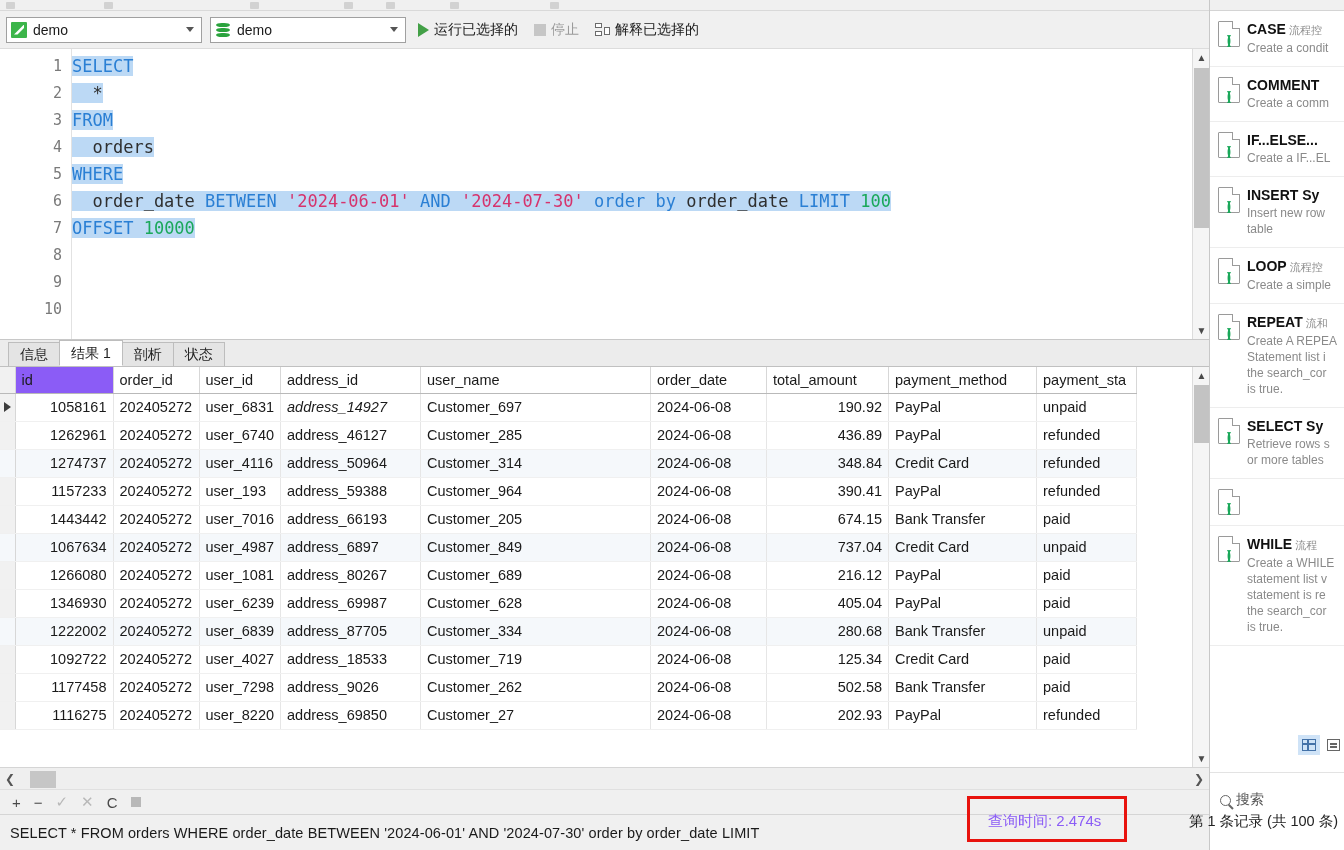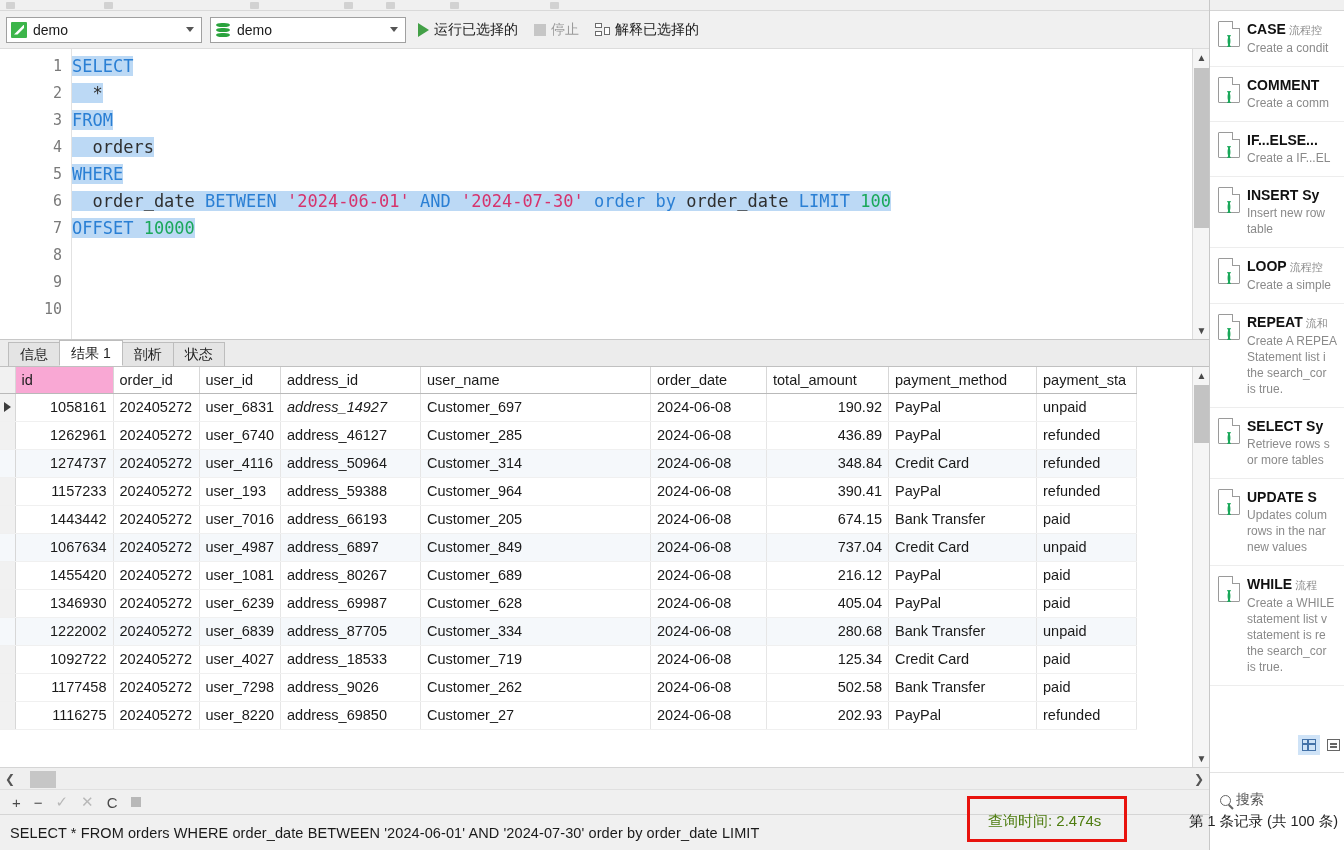--- a/index.html
+++ b/index.html
@@ -94,21 +94,21 @@
   .rtab.active { background: #fff; height: 26px; line-height: 25px;
                  border-bottom: 1px solid #fff; position: relative; z-index: 2; }
 
   
   .grid-area { flex: 1; position: relative; display: flex; overflow: hidden; background: #fff; }
   .grid-scroll { flex: 1; overflow: hidden; position: relative; }
   table.grid { border-collapse: collapse; table-layout: fixed; font-size: 14.5px; }
   table.grid th { background: #fff; border-right: 1px solid #d7d7d7;
                   border-bottom: 1px solid #b9b9b9; font-weight: normal; text-align: left;
                   padding: 3px 6px; height: 26px; white-space: nowrap; overflow: hidden; }
-  table.grid th.first { background: #f9a8d4; }
+  table.grid th.first { background: #8b5cf6; }
   table.grid td { border-right: 1px solid #e6e6e6; border-bottom: 1px solid #f0f0f0;
                   padding: 2px 6px; height: 28px; white-space: nowrap; overflow: hidden; }
   table.grid tr.alt td { background: #f5f8fb; }
   table.grid td.rowmark { background: #f1f1f1; border-right: 1px solid #d7d7d7;
                           text-align: center; padding: 0; }
   table.grid th.rowmark { background: #f1f1f1; }
   td.num-cell { text-align: right; }
   .tri { display: inline-block; width: 0; height: 0; border-top: 5px solid transparent;
          border-bottom: 5px solid transparent; border-left: 7px solid #3d3d3d; }
 
@@ -185,21 +185,21 @@
   .form-ico { width: 13px; height: 12px; border: 1.5px solid #666; position: relative; }
   .form-ico::before { content: ""; position: absolute; left: 2px; right: 2px; top: 3px;
            height: 1.5px; background: #666; }
   .form-ico::after { content: ""; position: absolute; left: 2px; right: 2px; top: 6px;
            height: 1.5px; background: #666; }
 
   .qtime-box { position: absolute; left: 967px; top: 796px; width: 160px; height: 46px;
                border: 3px solid #e8130e; background: transparent; z-index: 30;
                pointer-events: none; }
   .qtime-label { position: absolute; left: 988px; top: 812px; font-size: 15px;
-                 color: #4d7c0f; z-index: 31; white-space: nowrap; }
+                 color: #8b5cf6; z-index: 31; white-space: nowrap; }
   .rec-count { position: absolute; right: 6px; top: 812px; font-size: 14.5px;
                color: #222; white-space: nowrap; z-index: 20; }
 </style>
 </head>
 <body>
 
 <div class="app">
 
   <div class="main">
 
@@ -370,21 +370,21 @@
                 <td style="width: 75px;">user_4987</td>
                 <td style="width: 140px;">address_6897</td>
                 <td style="width: 230px;">Customer_849</td>
                 <td style="width: 116px;">2024-06-08</td>
                 <td class="num-cell" style="width: 122px;">737.04</td>
                 <td style="width: 148px;">Credit Card</td>
                 <td style="width: 100px;">unpaid</td>
               </tr>
               <tr>
                 <td class="rowmark"></td>
-                <td class="num-cell" style="width: 98px;">1455420</td>
+                <td class="num-cell" style="width: 98px;">1266080</td>
                 <td style="width: 86px;">202405272</td>
                 <td style="width: 75px;">user_1081</td>
                 <td style="width: 140px;">address_80267</td>
                 <td style="width: 230px;">Customer_689</td>
                 <td style="width: 116px;">2024-06-08</td>
                 <td class="num-cell" style="width: 122px;">216.12</td>
                 <td style="width: 148px;">PayPal</td>
                 <td style="width: 100px;">paid</td>
               </tr>
               <tr>
@@ -571,26 +571,20 @@
 or more tables</div>
           </div>
         </div>
         <div class="snip">
           <div class="snip-ico">
             <span>
               <span style="color:#1aa85a">(</span>
               <span style="color:#1aa85a">)</span>
             </span>
           </div>
-          <div class="snip-body">
-            <div class="snip-title">UPDATE S</div>
-            <div class="snip-desc">Updates colum
-rows in the nar
-new values</div>
-          </div>
         </div>
         <div class="snip">
           <div class="snip-ico">
             <span>
               <span style="color:#1aa85a">(</span>
               <span style="color:#1aa85a">)</span>
             </span>
           </div>
           <div class="snip-body">
             <div class="snip-title">WHILE<em> 流程</em></div>

